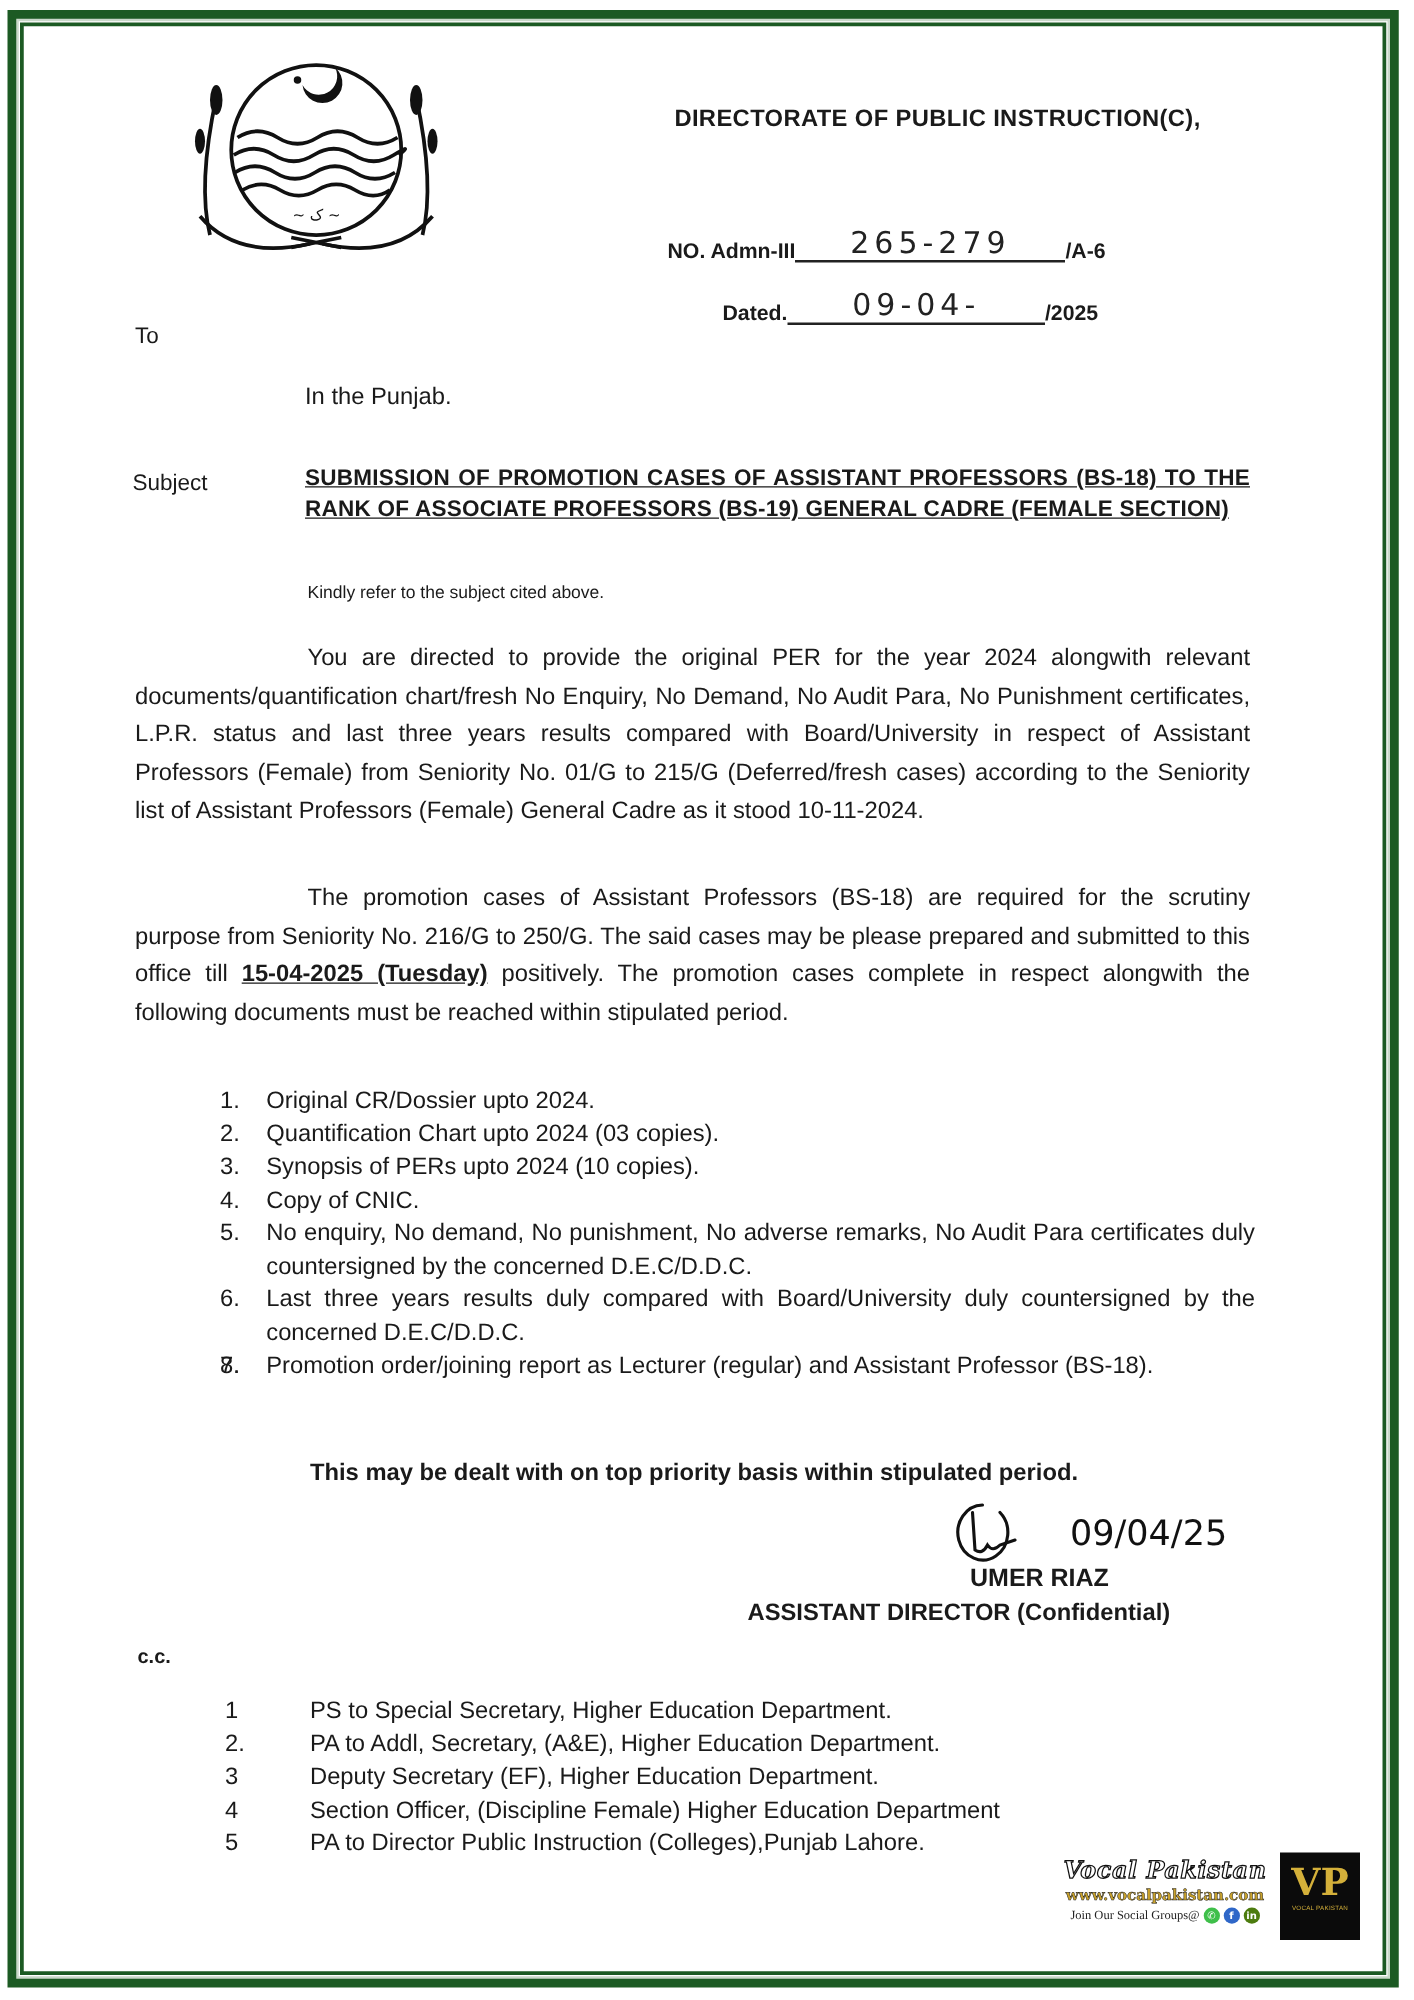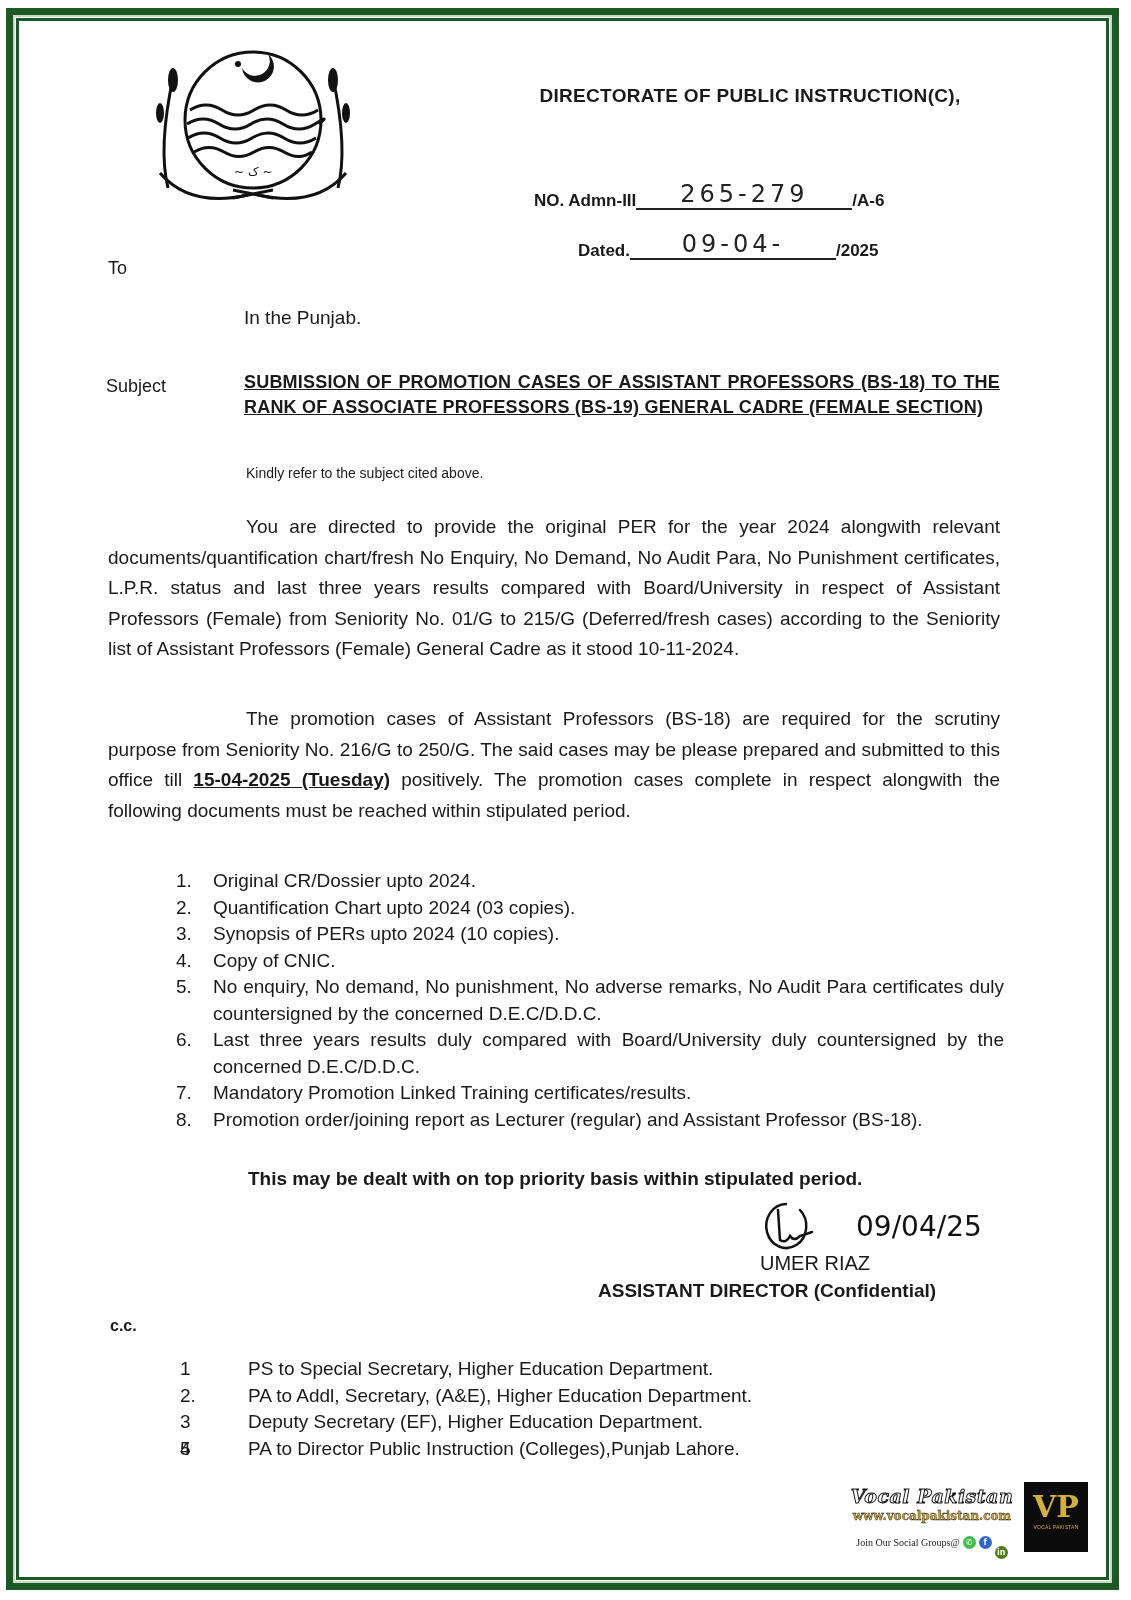--- a/index.html
+++ b/index.html
@@ -44,41 +44,41 @@
   .deadline { font-weight: bold; text-decoration: underline; }
 
   .doclist { position: absolute; left: 176px; top: 868px; width: 828px; margin: 0; padding: 0;
              list-style: none; font-size: 19px; line-height: 26.5px; }
   .doclist li { position: relative; padding-left: 37px; text-align: justify; }
   .doclist li .num { position: absolute; left: 0; top: 0; }
 
   .priority { position: absolute; left: 248px; top: 1168px; font-weight: bold; font-size: 19px; }
 
   .signature { position: absolute; left: 756px; top: 1196px; width: 230px; height: 62px; }
-  .sig-name { position: absolute; left: 760px; top: 1252px; font-weight: normal; font-size: 20px; }
+  .sig-name { position: absolute; left: 776px; top: 1252px; font-weight: bold; font-size: 20px; }
   .sig-title { position: absolute; left: 598px; top: 1280px; font-weight: bold; font-size: 19px; }
 
   .cc-label { position: absolute; left: 110px; top: 1317px; font-weight: bold; font-size: 16px; }
   .cclist { position: absolute; left: 180px; top: 1356px; margin: 0; padding: 0; list-style: none;
             font-size: 19px; line-height: 26.5px; }
   .cclist li { position: relative; padding-left: 68px; white-space: nowrap; }
   .cclist li .num { position: absolute; left: 0; top: 0; }
 
   .brand { position: absolute; left: 840px; top: 1485px; width: 184px; height: 68px; text-align: center; }
   .brand-name { font-family: "DejaVu Serif", serif; font-style: italic; font-weight: bold; font-size: 19px;
                 color: #fff; -webkit-text-stroke: 1px #111; letter-spacing: 0.5px; }
   .brand-url { font-family: "DejaVu Serif", serif; font-weight: bold; font-size: 12px; color: #c9a22c;
                -webkit-text-stroke: 0.4px #222; margin-top: 2px; }
   .brand-join { font-family: "Liberation Serif", serif; font-size: 10px; color: #222; margin-top: 3px;
                 display: flex; align-items: center; justify-content: center; gap: 3px; }
   .soc { display: inline-block; width: 13px; height: 13px; border-radius: 50%; color: #fff;
          font-size: 8px; line-height: 13px; text-align: center; font-family: "DejaVu Sans", sans-serif; font-weight: bold; }
   .soc.wa { background: #3fbf4a; }
   .soc.fb { background: #2f67c8; }
-  .soc.li { background: #4d7c0f; margin-top: 20px; }
+  .soc.li { background: #4d7c0f; }
   .brand-logo { position: absolute; left: 1024px; top: 1482px; width: 64px; height: 70px; background: #0b0b0b;
                 color: #d4b03a; text-align: center; box-sizing: border-box; padding-top: 8px; }
   .brand-logo .vp { font-family: "DejaVu Serif", serif; font-weight: bold; font-size: 30px; line-height: 34px; }
   .brand-logo .cap { font-size: 5px; letter-spacing: 0.2px; }
 </style>
 </head>
 <body>
 
 <div class="frame-outer"></div>
 <div class="frame-gap"></div>
@@ -135,42 +135,42 @@
 
 <div class="para para2"><span class="indent"></span><span>The promotion cases of Assistant Professors (BS-18) are required for the scrutiny purpose from Seniority No. 216/G to 250/G. The said cases may be please prepared and submitted to this office till </span><span class="deadline">15-04-2025 (Tuesday)</span><span> positively. The promotion cases complete in respect alongwith the following documents must be reached within stipulated period.</span></div>
 
 <ol class="doclist">
   <li><span class="num">1.</span><span>Original CR/Dossier upto 2024.</span></li>
   <li><span class="num">2.</span><span>Quantification Chart upto 2024 (03 copies).</span></li>
   <li><span class="num">3.</span><span>Synopsis of PERs upto 2024 (10 copies).</span></li>
   <li><span class="num">4.</span><span>Copy of CNIC.</span></li>
   <li><span class="num">5.</span><span>No enquiry, No demand, No punishment, No adverse remarks, No Audit Para certificates duly countersigned by the concerned D.E.C/D.D.C.</span></li>
   <li><span class="num">6.</span><span>Last three years results duly compared with Board/University duly countersigned by the concerned D.E.C/D.D.C.</span></li>
-  <li><span class="num">7.</span><span>Mandatory Promotion Linked Training certificates/results.</span></li>
+  <li><span class="num">7.</span></li>
   <li><span class="num">8.</span><span>Promotion order/joining report as Lecturer (regular) and Assistant Professor (BS-18).</span></li>
 </ol>
 
 <div class="priority">This may be dealt with on top priority basis within stipulated period.</div>
 
 <svg class="signature" viewBox="0 0 230 62">
   <g fill="none" stroke="#111" stroke-width="2.5" stroke-linecap="round">
     <path d="M30 8 a20 22 0 1 0 14 6"></path>
     <path d="M22 14 l2 30 q6 4 10 -4 q4 6 10 0 q6 -2 12 -4"></path>
   </g>
   <text x="100" y="40" font-family="DejaVu Sans, sans-serif" font-size="28" fill="#111">09/04/25</text>
 </svg>
 <div class="sig-name">UMER RIAZ</div>
 <div class="sig-title">ASSISTANT DIRECTOR (Confidential)</div>
 
 <div class="cc-label">c.c.</div>
 <ol class="cclist">
   <li><span class="num">1</span><span>PS to Special Secretary, Higher Education Department.</span></li>
   <li><span class="num">2.</span><span>PA to Addl, Secretary, (A&amp;E), Higher Education Department.</span></li>
   <li><span class="num">3</span><span>Deputy Secretary (EF), Higher Education Department.</span></li>
-  <li><span class="num">4</span></li>
+  <li><span class="num">4</span><span>Section Officer, (Discipline Female) Higher Education Department</span></li>
   <li><span class="num">5</span><span>PA to Director Public Instruction (Colleges),Punjab Lahore.</span></li>
 </ol>
 
 <div class="brand">
   <div class="brand-name">Vocal Pakistan</div>
   <div class="brand-url">www.vocalpakistan.com</div>
   <div class="brand-join">
     <span>Join Our Social Groups@</span>
     <span class="soc wa">✆</span>
     <span class="soc fb">f</span>

